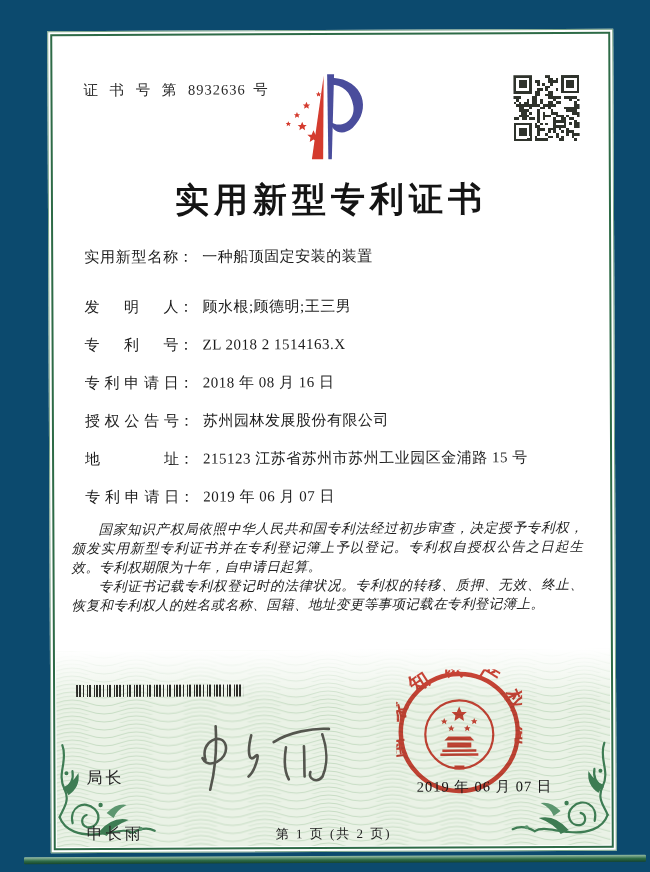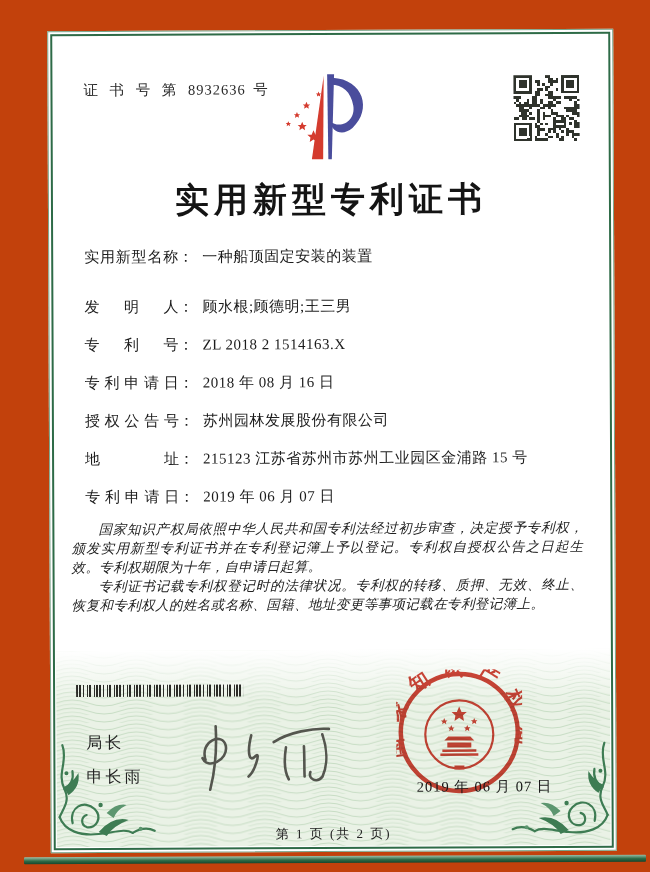--- a/index.html
+++ b/index.html
@@ -1,16 +1,16 @@
 <!DOCTYPE html>
 <html><head>
 <meta charset="utf-8">
 <style>
   html,body{margin:0;padding:0;background:#ffffff;}
-  .canvas{position:relative;width:650px;height:872px;background:#c2410c;overflow:hidden;
+  .canvas{position:relative;width:650px;height:872px;background:#0c4a6e;overflow:hidden;
           font-family:"Liberation Serif","DejaVu Serif",serif;color:#222;}
   .cert{position:absolute;left:49px;top:30px;width:566px;height:822px;transform:rotate(-0.25deg);background:#ffffff;}
   .b-outer{position:absolute;inset:0;border:1px solid #7aa489;pointer-events:none;}
   .b-inner{position:absolute;inset:3px;border:2px solid #2e6b47;pointer-events:none;}
 
   .cert-no{position:absolute;left:36px;top:50px;font-size:14.5px;color:#2a2a2a;letter-spacing:4px;white-space:nowrap;z-index:3;}
   .cert-no .num{letter-spacing:1px;font-family:"Liberation Serif",serif;}
 
   .logo{position:absolute;left:226px;top:40px;width:104px;height:88px;z-index:3;}
   .qr{position:absolute;left:466px;top:46px;width:66px;height:66px;z-index:3;}
@@ -45,21 +45,21 @@
       #2c2c28 10.5px 11.5px,transparent 11.5px 12.5px,
       #2c2c28 12.5px 15px,transparent 15px 17.5px,
       #2c2c28 17.5px 18.5px,transparent 18.5px 20px);}
 
   .flourish{position:absolute;width:104px;height:96px;z-index:2;}
   .flourish.left{left:4px;top:712px;}
   .flourish.right{right:4px;top:712px;transform:scaleX(-1);}
 
   .director{position:absolute;left:36px;top:702px;z-index:3;font-size:16px;letter-spacing:3px;color:#232323;
             font-family:"Liberation Sans","DejaVu Sans",sans-serif;}
-  .director div{margin-bottom:13px;}
+  .director div{margin-bottom:13px;margin-top:35px;}
   .signature{position:absolute;left:140px;top:686px;width:160px;height:78px;z-index:3;transform:rotate(-3deg);}
 
   .seal{position:absolute;left:346px;top:640px;width:126px;height:126px;z-index:3;mix-blend-mode:multiply;opacity:.95;}
   .seal-date{position:absolute;left:350px;top:748px;width:168px;text-align:center;font-size:14.5px;
              letter-spacing:1px;color:#151515;z-index:4;}
 
   .footer{position:absolute;left:0;top:795px;width:100%;text-align:center;font-size:13px;
           letter-spacing:2px;color:#222;z-index:3;}
 
   .page-edge{position:absolute;left:24px;top:856px;width:622px;height:7px;z-index:0;

